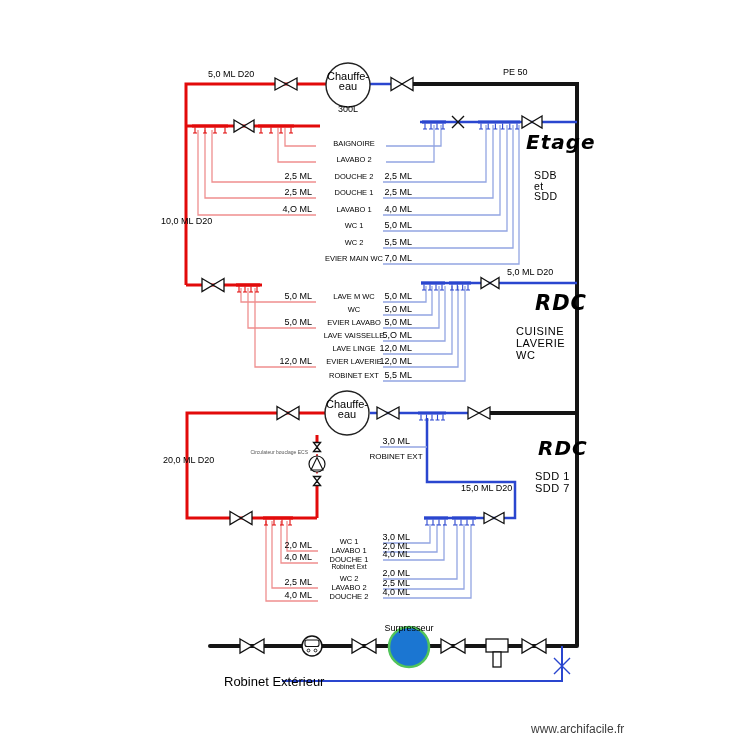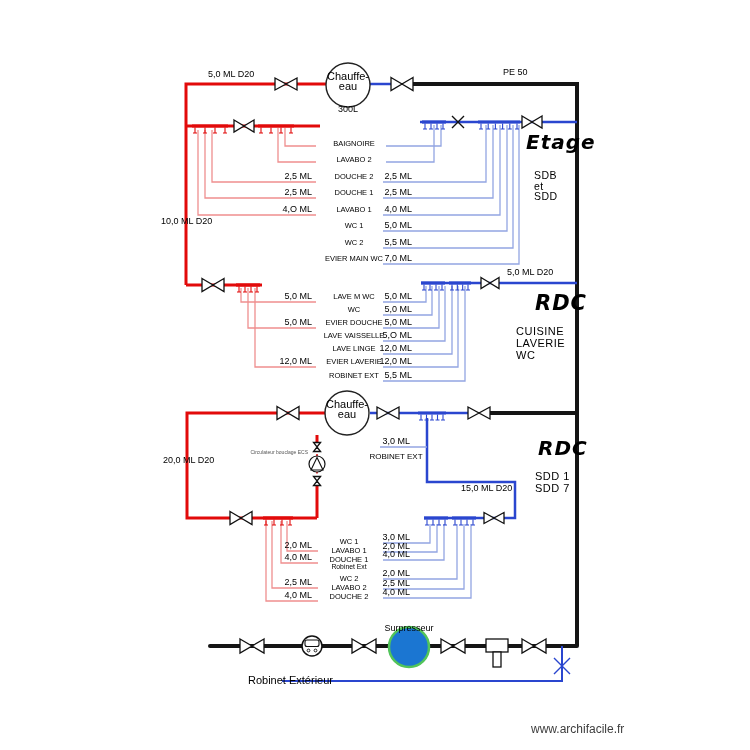--- a/index.html
+++ b/index.html
@@ -1,20 +1,20 @@
 <!DOCTYPE html>
 <html style="--hot: #e20a0a; --hotLight: #ef8f8f; --cold: #2a46cf; --coldLight: #93a5e2; --main: #151515; --boosterFill: #1b76d2; --boosterStroke: #52c45a;"><head>
 <meta charset="utf-8">
 <style>
   html,body{margin:0;padding:0;background:#fff;}
   .canvas{position:relative;width:674px;height:750px;background:#fff;overflow:hidden;
           font-family:"Liberation Sans",sans-serif;color:#000;}
   svg{position:absolute;left:0;top:0;}
   .lbl{position:absolute;font-size:9px;white-space:nowrap;}
-  .sm{font-size:11px;margin-left:24px;}
+  .sm{font-size:13px;}
   .fix{position:absolute;font-size:7.5px;text-align:center;white-space:nowrap;}
   .fix-sm{font-size:6.8px;}
   .meas{position:absolute;font-size:9px;text-align:right;white-space:nowrap;width:52px;}
   .title{position:absolute;font-size:20px;font-style:italic;font-weight:700;
          font-family:"DejaVu Sans",sans-serif;letter-spacing:1px;padding-left:8px;}
   .sub{position:absolute;font-size:10.5px;font-weight:400;letter-spacing:.5px;}
   .heater-txt{position:absolute;width:60px;text-align:center;font-size:11px;line-height:10px;}
   .tiny{position:absolute;font-size:5px;color:#555;text-align:right;width:72px;}
   .wm{position:absolute;font-size:12px;color:#3d3d3d;}
 </style>
@@ -261,21 +261,21 @@
 <div class="meas" style="left:360px;top:253px;">7,0 ML</div>
 
 <div class="title" style="left:527px;top:291px;font-size:21px;">RDC</div>
 <div class="sub" style="left:516px;top:325px;font-size:11px;">CUISINE</div>
 <div class="sub" style="left:516px;top:337px;font-size:11px;">LAVERIE</div>
 <div class="sub" style="left:516px;top:349px;font-size:11px;">WC</div>
 <div class="lbl" style="left:507px;top:267px;">5,0 ML D20</div>
 
 <div class="fix" style="left:304px;top:292px;width:100px;">LAVE M WC</div>
 <div class="fix" style="left:304px;top:305px;width:100px;">WC</div>
-<div class="fix" style="left:304px;top:318px;width:100px;">EVIER DOUCHE</div>
+<div class="fix" style="left:304px;top:318px;width:100px;">EVIER LAVABO</div>
 <div class="fix" style="left:304px;top:331px;width:100px;">LAVE VAISSELLE</div>
 <div class="fix" style="left:304px;top:344px;width:100px;">LAVE LINGE</div>
 <div class="fix" style="left:304px;top:357px;width:100px;">EVIER LAVERIE</div>
 <div class="fix" style="left:304px;top:371px;width:100px;">ROBINET EXT</div>
 
 <div class="meas" style="left:260px;top:291px;">5,0 ML</div>
 <div class="meas" style="left:260px;top:317px;">5,0 ML</div>
 <div class="meas" style="left:260px;top:356px;">12,0 ML</div>
 
 <div class="meas" style="left:360px;top:291px;">5,0 ML</div>

